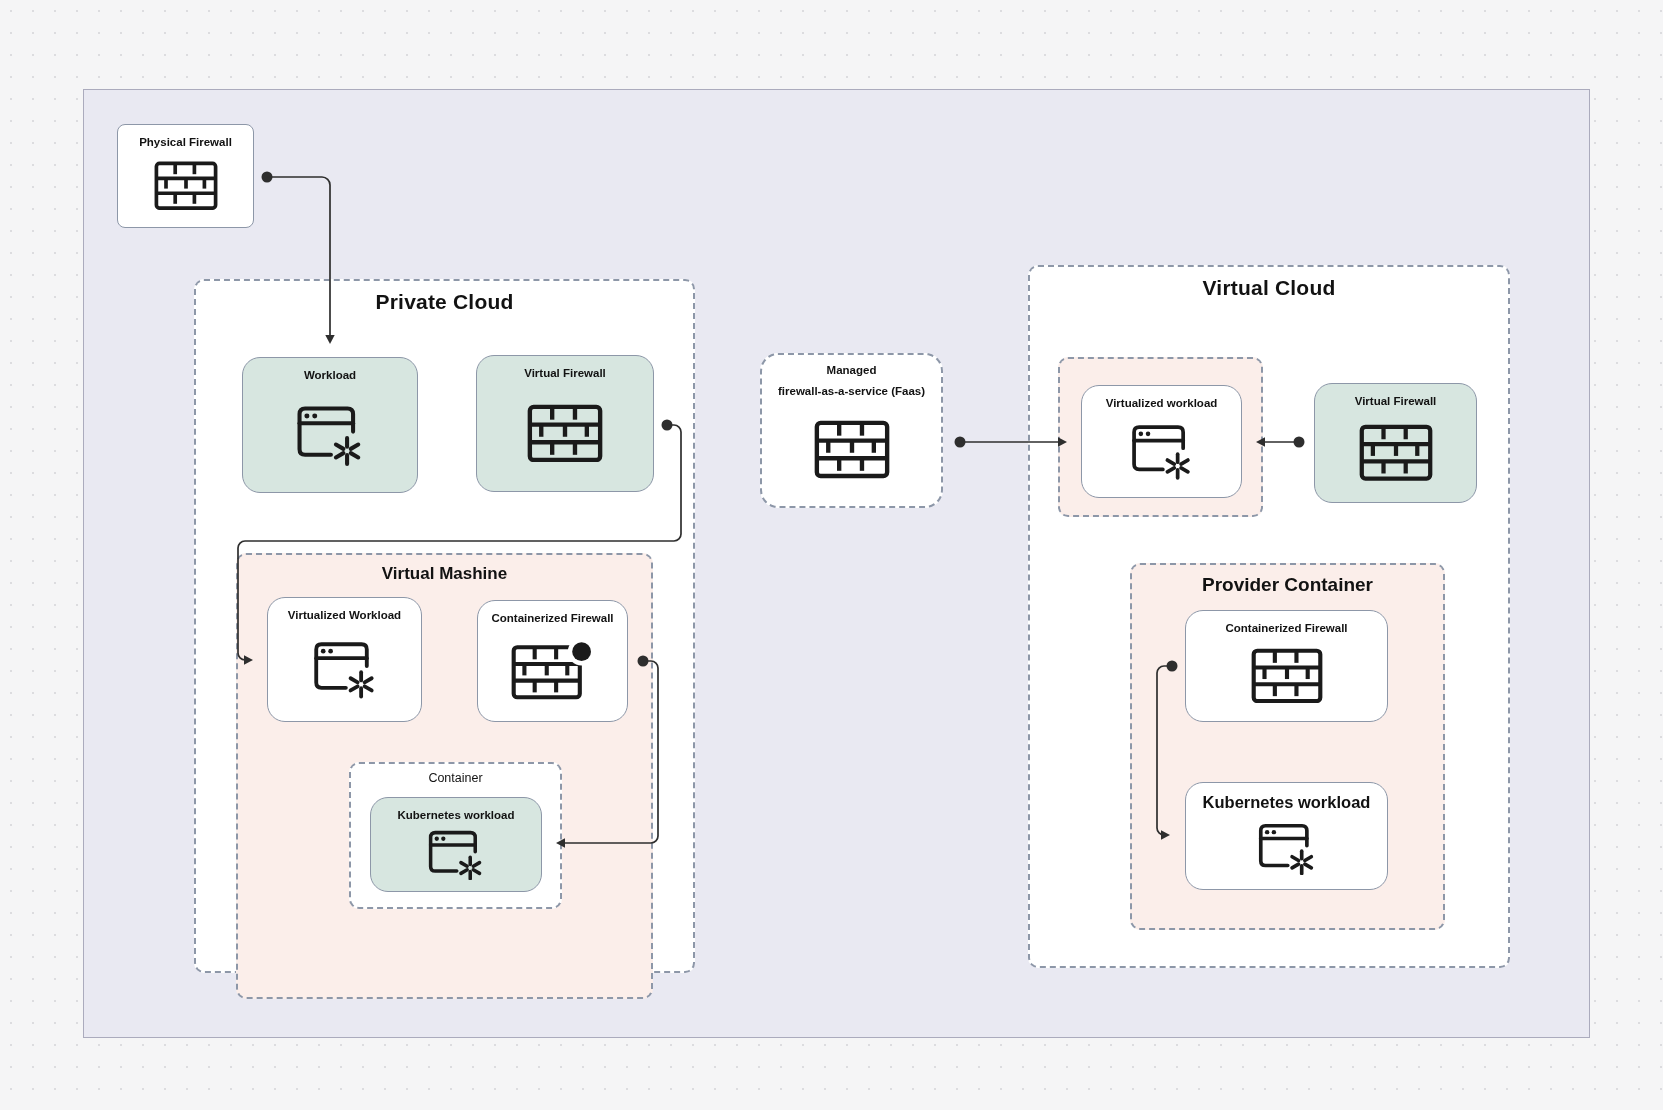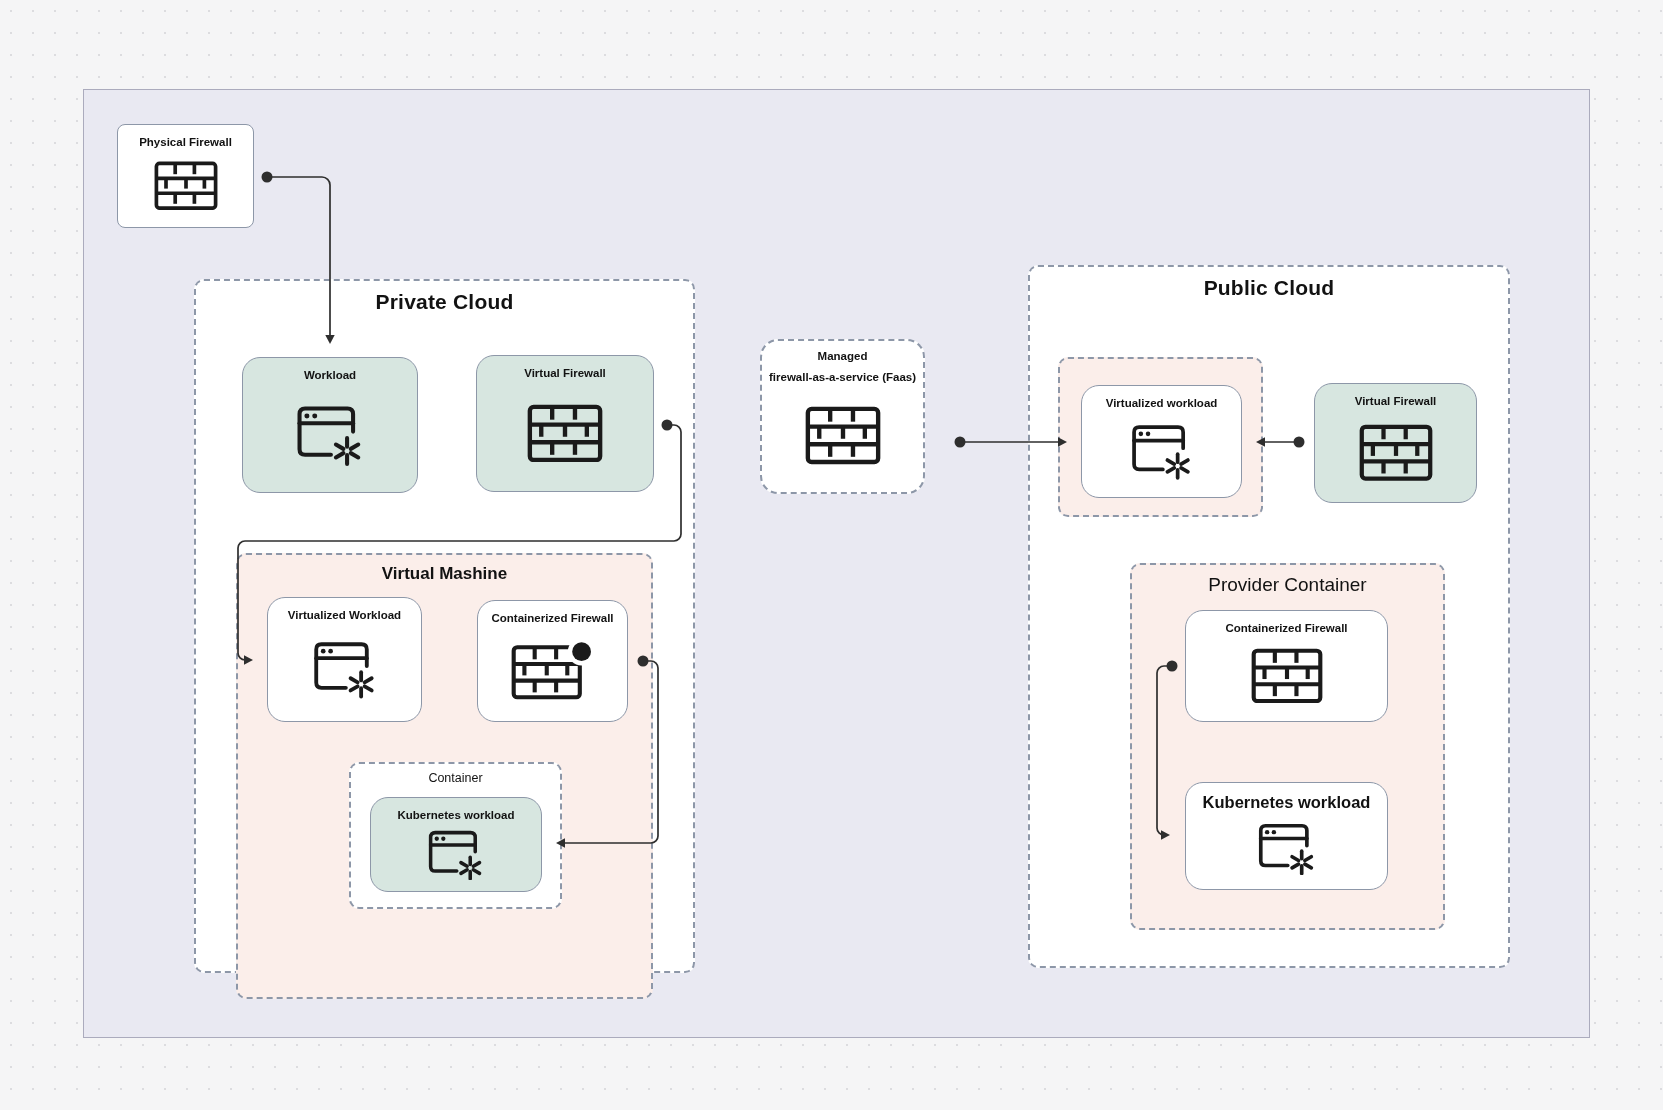--- a/index.html
+++ b/index.html
@@ -26,21 +26,21 @@
     position:absolute;border:2px dashed var(--border-gray);border-radius:10px;
   }
   .region.white{background:var(--region-fill-white)}
   .region.pink{background:var(--region-fill-pink)}
   .region-title{
     position:absolute;top:9px;left:0;width:100%;text-align:center;
     color:var(--text);white-space:nowrap;
   }
   .rt-xl{font-size:21px;font-weight:600;letter-spacing:.2px}
   .rt-lg{font-size:17px;font-weight:700}
-  .rt-md{font-size:19px;font-weight:400}
+  .rt-md{font-size:19px;font-weight:700}
   .rt-sm{font-size:12.5px;font-weight:400;top:7px}
   .node{
     position:absolute;border:1.5px solid var(--border-gray);border-radius:18px;
     display:flex;flex-direction:column;align-items:center;
   }
   .node.green{background:var(--node-fill-green)}
   .node.white{background:var(--node-fill-white)}
   .node.dashed{border:2px dashed var(--border-gray);background:var(--node-fill-white)}
   .node-label{
     margin-top:10px;font-size:11.5px;font-weight:700;text-align:center;line-height:1.3;
@@ -65,21 +65,21 @@
 
 <div class="region pink abs" style="left:236px;top:553px;width:417px;height:446px">
   <div class="region-title rt-lg">Virtual Mashine</div>
 </div>
 
 <div class="region white abs" style="left:349px;top:762px;width:213px;height:147px">
   <div class="region-title rt-sm">Container</div>
 </div>
 
 <div class="region white abs" style="left:1028px;top:265px;width:482px;height:703px">
-  <div class="region-title rt-xl">Public Cloud</div>
+  <div class="region-title rt-xl">Virtual Cloud</div>
 </div>
 
 <div class="region pink abs" style="left:1058px;top:357px;width:205px;height:160px"></div>
 
 <div class="region pink abs" style="left:1130px;top:563px;width:315px;height:367px">
   <div class="region-title rt-md">Provider Container</div>
 </div>
 
 <div class="node white" style="left:117px;top:124px;width:137px;height:104px;border-radius:8px">
   <div class="node-label">Physical Firewall</div>
@@ -184,21 +184,21 @@
       <line x1="57.5" y1="47.5" x2="57.5" y2="38"></line>
         <line x1="57.5" y1="56.5" x2="57.5" y2="66"></line>
       <line x1="61.5" y1="49.7" x2="69.6" y2="45"></line>
         <line x1="53.5" y1="49.7" x2="45.4" y2="45"></line>
       <line x1="53.5" y1="54.3" x2="45.4" y2="59"></line>
         <line x1="61.5" y1="54.3" x2="69.6" y2="59"></line>
     </svg>
   </div>
 </div>
 
-<div class="node dashed" style="left:760px;top:339px;width:165px;height:155px">
+<div class="node dashed" style="left:760px;top:353px;width:183px;height:155px">
   <div class="node-label" style="margin-top:8px">Managed</div>
   <div class="node-label" style="margin-top:6px">firewall-as-a-service (Faas)</div>
   <div class="icon-wrap">
     <svg class="icn" viewBox="0 0 80 62" width="76" stroke="#1a1a1a" stroke-width="4.6" fill="none">
       <rect x="3" y="3" width="74" height="56" rx="4"></rect>
       <line x1="3" y1="21.7" x2="77" y2="21.7"></line>
         <line x1="3" y1="40.3" x2="77" y2="40.3"></line>
       <line x1="26.5" y1="4.5" x2="26.5" y2="16.5"></line>
         <line x1="50.5" y1="4.5" x2="50.5" y2="16.5"></line>
       <line x1="15" y1="22.5" x2="15" y2="34.5"></line>

